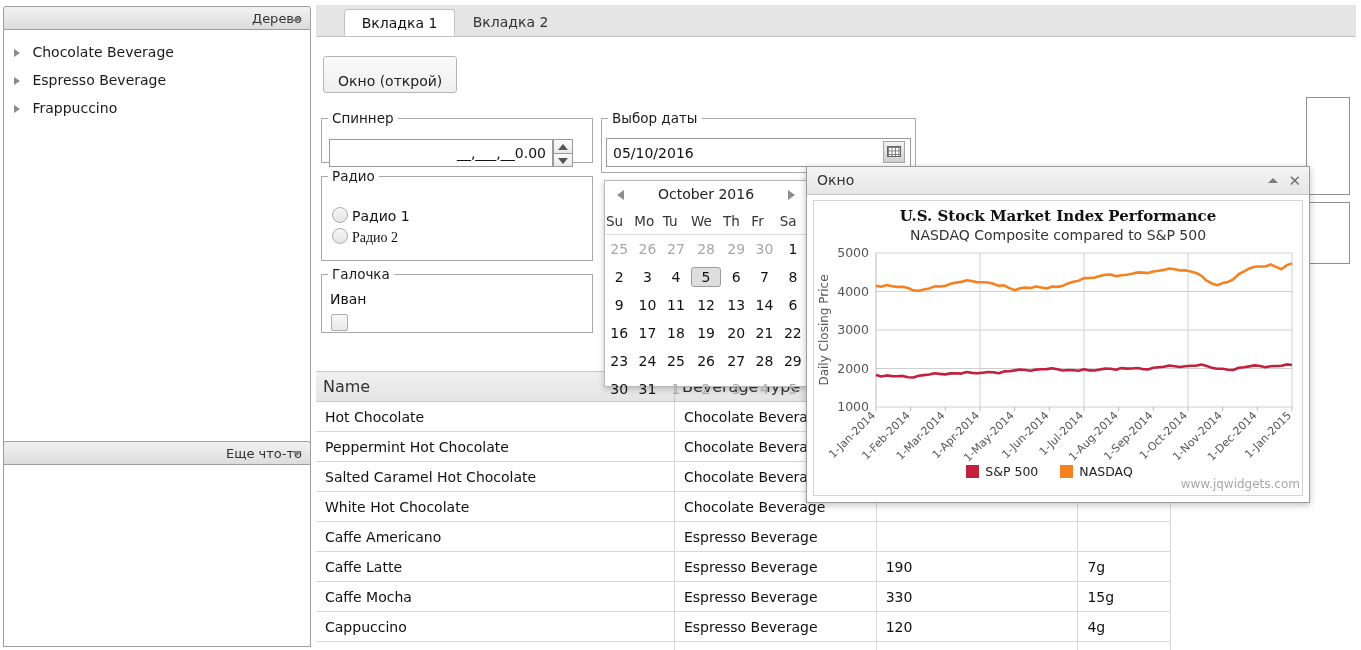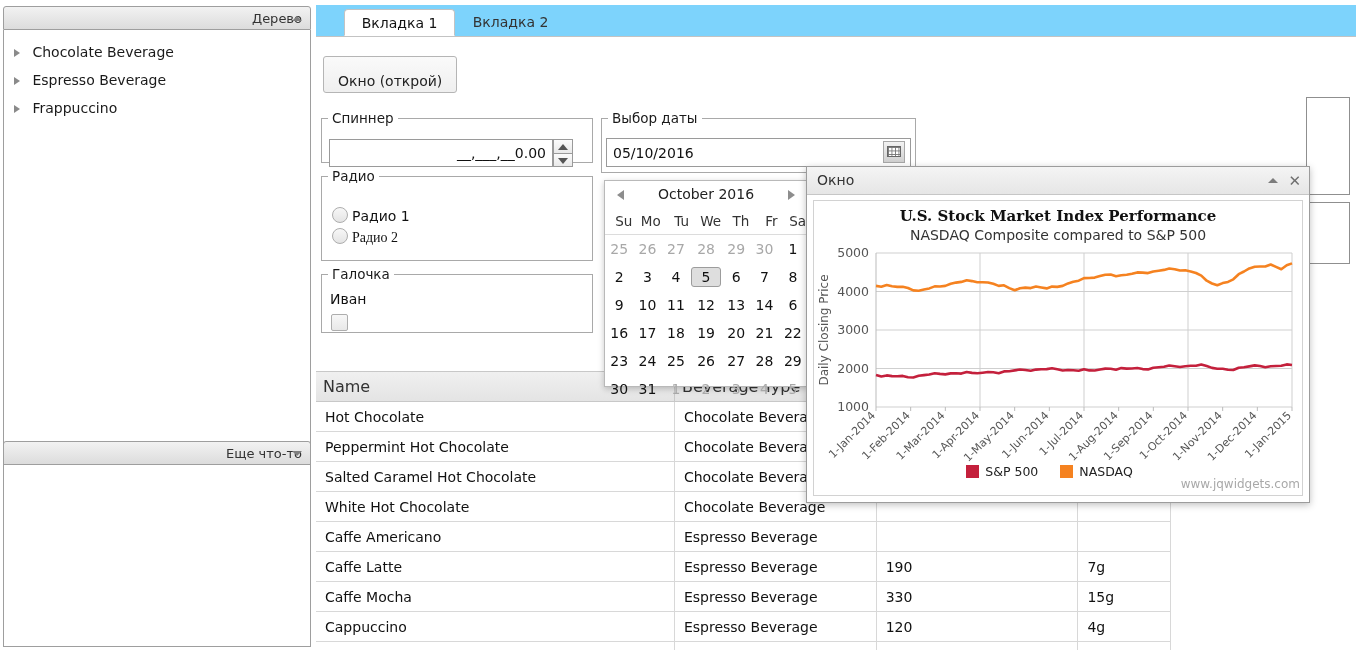--- a/index.html
+++ b/index.html
@@ -25,21 +25,21 @@
     height:calc(100% - 24px);box-sizing:border-box;overflow:hidden;
   }
   .tree-item{height:28px;line-height:28px;padding-left:10px;font-size:14px;color:#1a1a1a;white-space:nowrap;}
   .tree-item .tw{display:inline-block;width:14px;}
   .tw i{display:inline-block;width:0;height:0;border-top:4.5px solid transparent;
     border-bottom:4.5px solid transparent;border-left:6px solid #8a8a8a;vertical-align:middle;}
   #second-panel{position:absolute;left:3px;top:441px;width:308px;height:206px;}
 
   
   #tab-widget{position:absolute;left:316px;top:5px;width:1040px;height:642px;}
-  .tabstrip{height:31px;background:#7dd3fc;border-bottom:1px solid #c3c3c3;position:relative;}
+  .tabstrip{height:31px;background:#e5e5e5;border-bottom:1px solid #c3c3c3;position:relative;}
   .tab{
     position:absolute;top:4px;height:27px;line-height:27px;
     padding:0 14px;font-size:14px;color:#333;box-sizing:border-box;text-align:center;
   }
   .tab.active{background:#fff;border:1px solid #c3c3c3;border-bottom:1px solid #fff;
     border-radius:4px 4px 0 0;color:#111;}
   .tab-content{background:#fff;height:calc(100% - 31px);position:relative;}
 
   .btn{
     position:absolute;background:linear-gradient(#fafafa,#efefef);
@@ -80,21 +80,21 @@
   #calendar-popup{
     position:absolute;background:#fff;border:1px solid #b9b9b9;
     box-shadow:0 2px 6px rgba(0,0,0,.22);z-index:40;box-sizing:border-box;
   }
   .cal-head{height:27px;line-height:27px;text-align:center;font-size:14px;color:#222;position:relative;}
   .cal-head .nav{position:absolute;top:9px;width:0;height:0;
     border-top:5px solid transparent;border-bottom:5px solid transparent;cursor:pointer;}
   .cal-head .prev{left:12px;border-right:7px solid #8d8d8d;}
   .cal-head .next{right:12px;border-left:7px solid #8d8d8d;}
   table.cal{border-collapse:collapse;width:100%;}
-  table.cal th{font-size:13.5px;font-weight:normal;color:#333;height:24px;width:14.28%;text-align:right;
+  table.cal th{font-size:13.5px;font-weight:normal;color:#333;height:24px;width:14.28%;text-align:left;
     border-bottom:1px solid #dcdcdc;}
   table.cal td{font-size:14px;height:26px;text-align:center;color:#111;}
   table.cal td.out{color:#a8a8a8;}
   table.cal td.sel span{display:inline-block;min-width:20px;padding:1px 4px;
     background:#dedede;border:1px solid #9c9c9c;border-radius:3px;}
 
   
   #grid{position:absolute;left:0;top:334px;width:855px;border-top:1px solid #c8c8c8;}
   #grid table{border-collapse:collapse;width:100%;table-layout:fixed;}
   #grid th{

